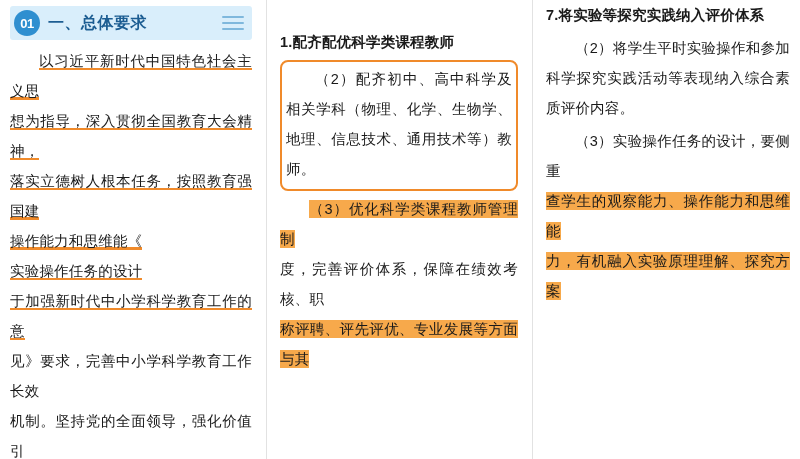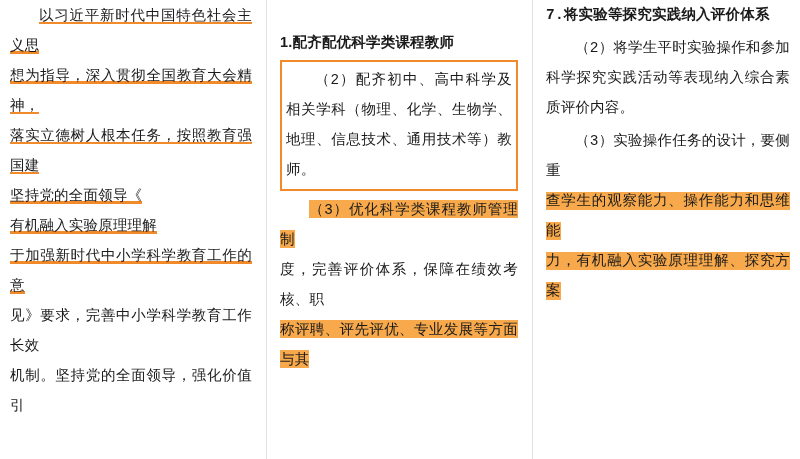--- a/index.html
+++ b/index.html
@@ -21,21 +21,21 @@
     box-sizing: border-box;
   }
   .col {
     position: relative;
     box-sizing: border-box;
     height: 459px;
     overflow: hidden;
   }
   .col-1 { width: 266px; padding: 0 14px 0 10px; }
   .col-2 { width: 266px; padding: 0 14px 12px 14px; margin-top: 27px; }
-  .col-3 { width: 268px; padding: 0 10px 0 14px; font-family: Liberation Mono, monospace; }
+  .col-3 { width: 268px; padding: 0 10px 0 14px; }
 
   .col-divider {
     position: absolute;
     top: 0;
     bottom: 0;
     width: 1px;
     background: #e2e2e2;
   }
   .div-1 { left: 266px; }
   .div-2 { left: 532px; }
@@ -120,44 +120,53 @@
     padding-bottom: 1px;
   }
   .hl-orange {
     background: #f7a94b;
     color: #1a1a1a;
     padding: 1px 0;
   }
   .box-orange {
     display: block;
     border: 2.5px solid #f08a2a;
-    border-radius: 0;
+    border-radius: 8px;
     padding: 2px 4px;
     margin: 2px 0 3px 0;
   }
 
   .col-2 .para, .col-3 .para { line-height: 30px; }
 </style>
 </head>
 <body>
 
 <div class="page">
 
   <div class="col-divider div-1"></div>
   <div class="col-divider div-2"></div>
 
   <div class="col col-1">
 
+    <div class="sec-header">
+      <div class="badge">01</div>
+      <div class="sec-title">一、总体要求</div>
+      <div class="hamburger">
+        <i></i>
+          <i></i>
+          <i></i>
+      </div>
+    </div>
 
     <p class="para indent">
       <span class="u-orange">以习近平新时代中国特色社会主义思</span><br>
       <span class="u-orange">想为指导，深入贯彻全国教育大会精神，</span><br>
       <span class="u-orange">落实立德树人根本任务，按照教育强国建</span><br>
-      <span class="u-orange">坚持党的全面领导《</span><br>
-      <span class="u-orange">有机融入实验原理理解</span><br>
+      <span class="u-orange">操作能力和思维能《</span><br>
+      <span class="u-orange">实验操作任务的设计</span><br>
       <span class="u-orange">于加强新时代中小学科学教育工作的意</span><br>
       <span>见》要求，完善中小学科学教育工作长效</span><br>
       <span>机制。坚持党的全面领导，强化价值引</span><br>
       <br>
       <br>
       <br>
       <br>
       <br>
       
     </p>

